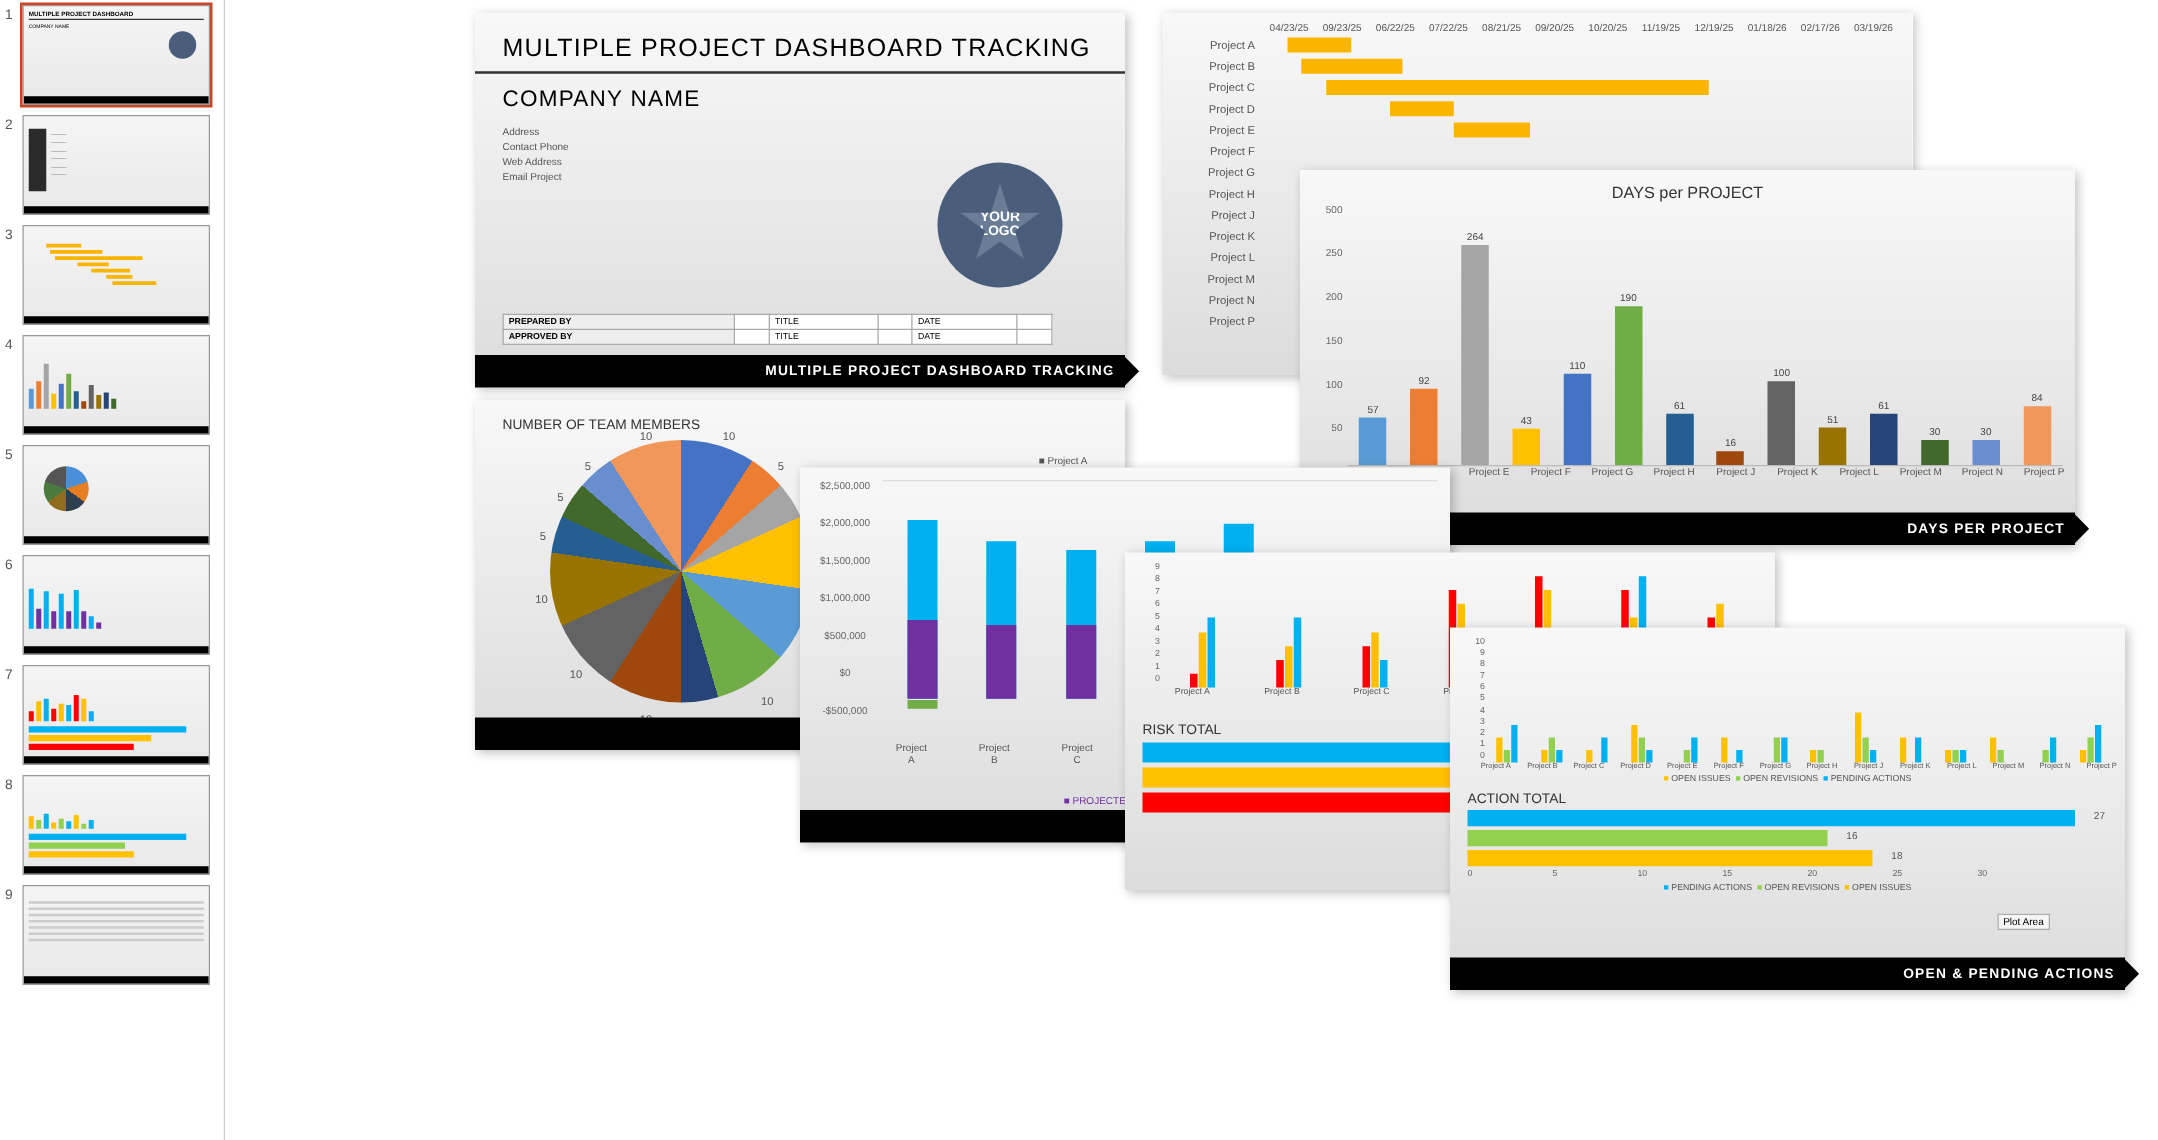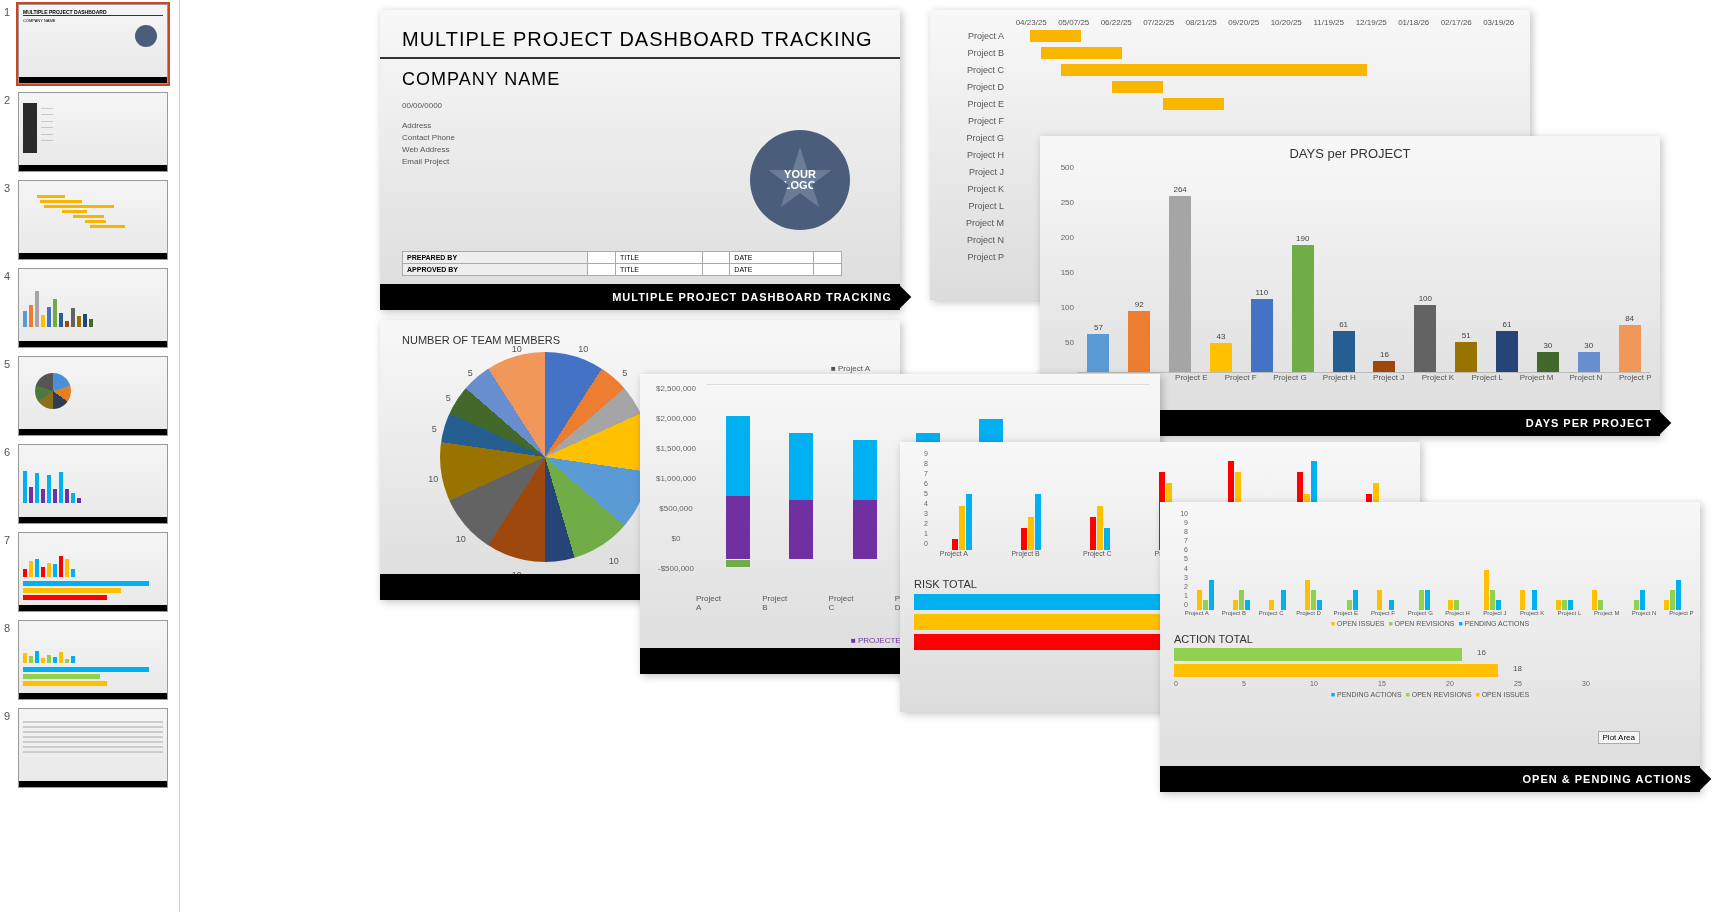--- a/index.html
+++ b/index.html
@@ -77,21 +77,21 @@
 
 #s5 { left: 460px; top: 374px; width: 520px; height: 300px; }
 #s5 .chart5 { position: relative; height: 210px; margin: 10px 10px 0; display: flex; }
 #s5 .yax5 { width: 56px; display: flex; flex-direction: column-reverse; font-size: 8px; color: #666; }
 #s5 .yax5 span { flex: 1; text-align: center; padding-right: 4px; }
 #s5 .plot5 { flex: 1; display: flex; border-top: 1px solid #ddd; position: relative; }
 #s5 .col5 { flex: 1; display: flex; flex-direction: column; justify-content: flex-end; align-items: center; position: relative; }
 #s5 .stk { width: 24px; position: absolute; bottom: 18px; }
 #s5 .neg { width: 24px; position: absolute; top: calc(100% - 18px); }
 #s5 .xax5 { display: flex; margin-left: 56px; }
-#s5 .xax5 span { flex: 1; font-size: 8px; color: #555; white-space: pre-line; }
+#s5 .xax5 span { flex: 1; text-align: center; font-size: 8px; color: #555; white-space: pre-line; }
 #s5 .leg5 { text-align: center; font-size: 8px; color: #555; margin-top: 24px; }
 #s5 .leg5 span::before { content: "■ "; }
 
 
 #s6 { left: 720px; top: 442px; width: 520px; height: 270px; }
 #s6 .chart6 { height: 100px; margin: 8px 10px 0; display: flex; }
 #s6 .yax6 { width: 18px; display: flex; flex-direction: column-reverse; font-size: 7px; color: #666; }
 #s6 .yax6 span { flex: 1; text-align: right; }
 #s6 .plot6 { flex: 1; display: flex; align-items: flex-end; }
 #s6 .grp { flex: 1; display: flex; align-items: flex-end; justify-content: center; gap: 1px; }
@@ -256,21 +256,20 @@
         <div class="tb-foot"></div>
       </div>
     </div>
 </div>
 
 <div class="main">
 
   <div id="s1" class="slide">
     <div class="t1">MULTIPLE PROJECT DASHBOARD TRACKING</div>
     <div class="t2">COMPANY NAME</div>
-    <div class="meta">00/00/0000</div>
     <div class="meta">
       <span>Address</span><br><span>Contact Phone</span><br>
       <span>Web Address</span><br><span>Email Project</span>
     </div>
     <div class="logo">
       <div class="star">
           <span>YOUR LOGO</span>
         </div>
     </div>
     <table class="tbl">
@@ -293,21 +292,21 @@
           </tr>
     </tbody>
       </table>
     <div class="slide-foot">MULTIPLE PROJECT DASHBOARD TRACKING</div>
   </div>
 
   <div id="s2" class="slide">
     <div class="gantt-area">
       <div class="gantt-hdr" id="g-hdr">
           <span>04/23/25</span>
-          <span>05/07/25</span>
+          <span>09/23/25</span>
           <span>06/22/25</span>
           <span>07/22/25</span>
           <span>08/21/25</span>
           <span>09/20/25</span>
           <span>10/20/25</span>
           <span>11/19/25</span>
           <span>12/19/25</span>
           <span>01/18/26</span>
           <span>02/17/26</span>
           <span>03/19/26</span>
@@ -751,20 +750,23 @@
         <span>Project M</span>
         <span>Project N</span>
         <span>Project P</span>
       </div>
     <div class="leg7">
       <span style="color:#ffc000">■</span> <span>OPEN ISSUES</span>&nbsp;
       <span style="color:#92d050">■</span> <span>OPEN REVISIONS</span>&nbsp;
       <span style="color:#00b0f0">■</span> <span>PENDING ACTIONS</span>
     </div>
     <div class="sub7">ACTION TOTAL</div>
+    <div class="hbar7" id="s7b1" style="width: 90%; background: rgb(0, 176, 240);">
+        <span class="val">27</span>
+      </div>
     <div class="hbar7" id="s7b2" style="width: 53.3333%; background: rgb(146, 208, 80);">
         <span class="val">16</span>
       </div>
     <div class="hbar7" id="s7b3" style="width: 60%; background: rgb(255, 192, 0);">
         <span class="val">18</span>
       </div>
     <div class="xax7b" id="s7xb">
         <span>0</span>
         <span>5</span>
         <span>10</span>

